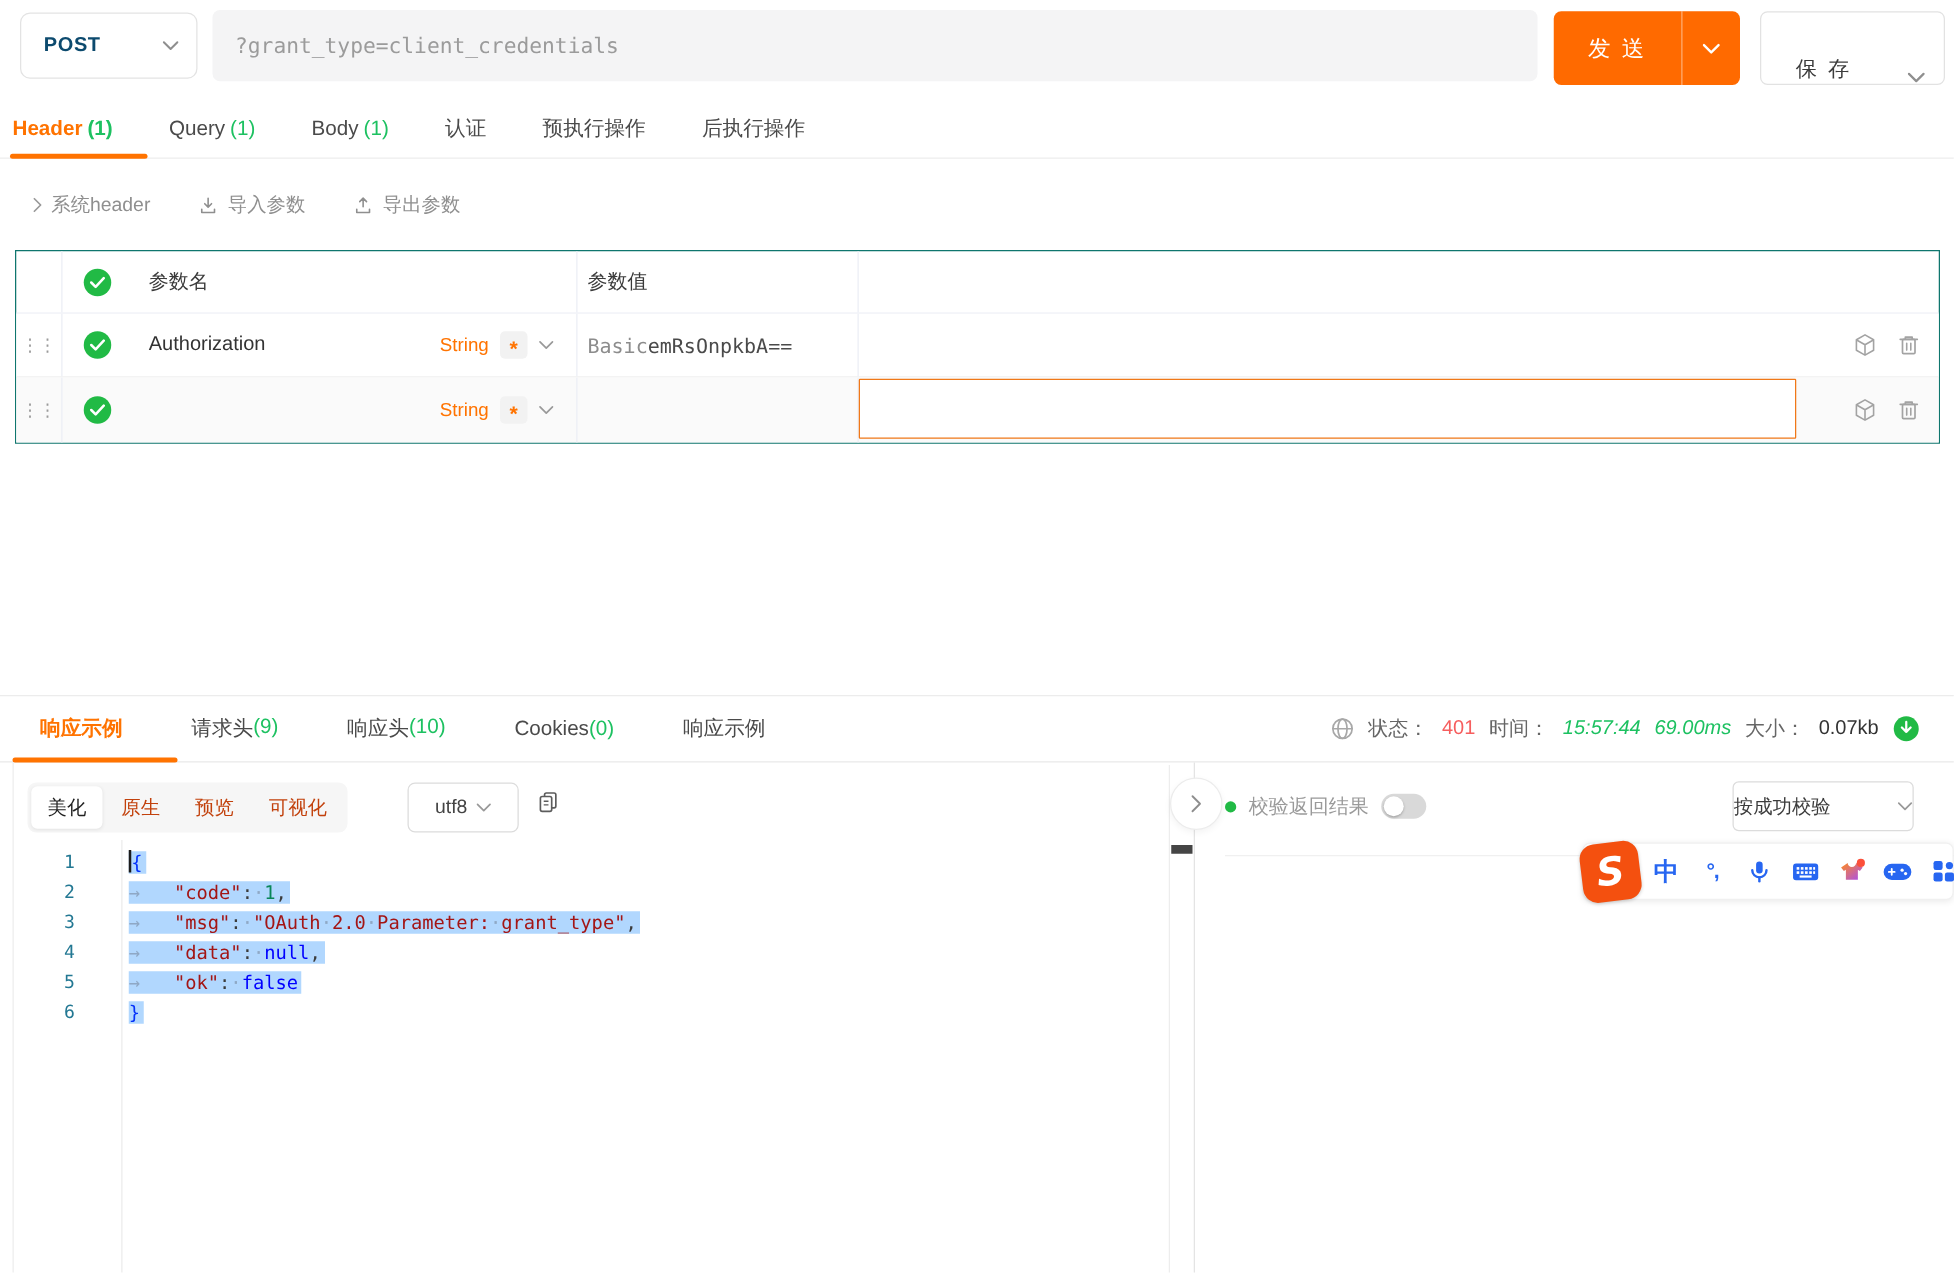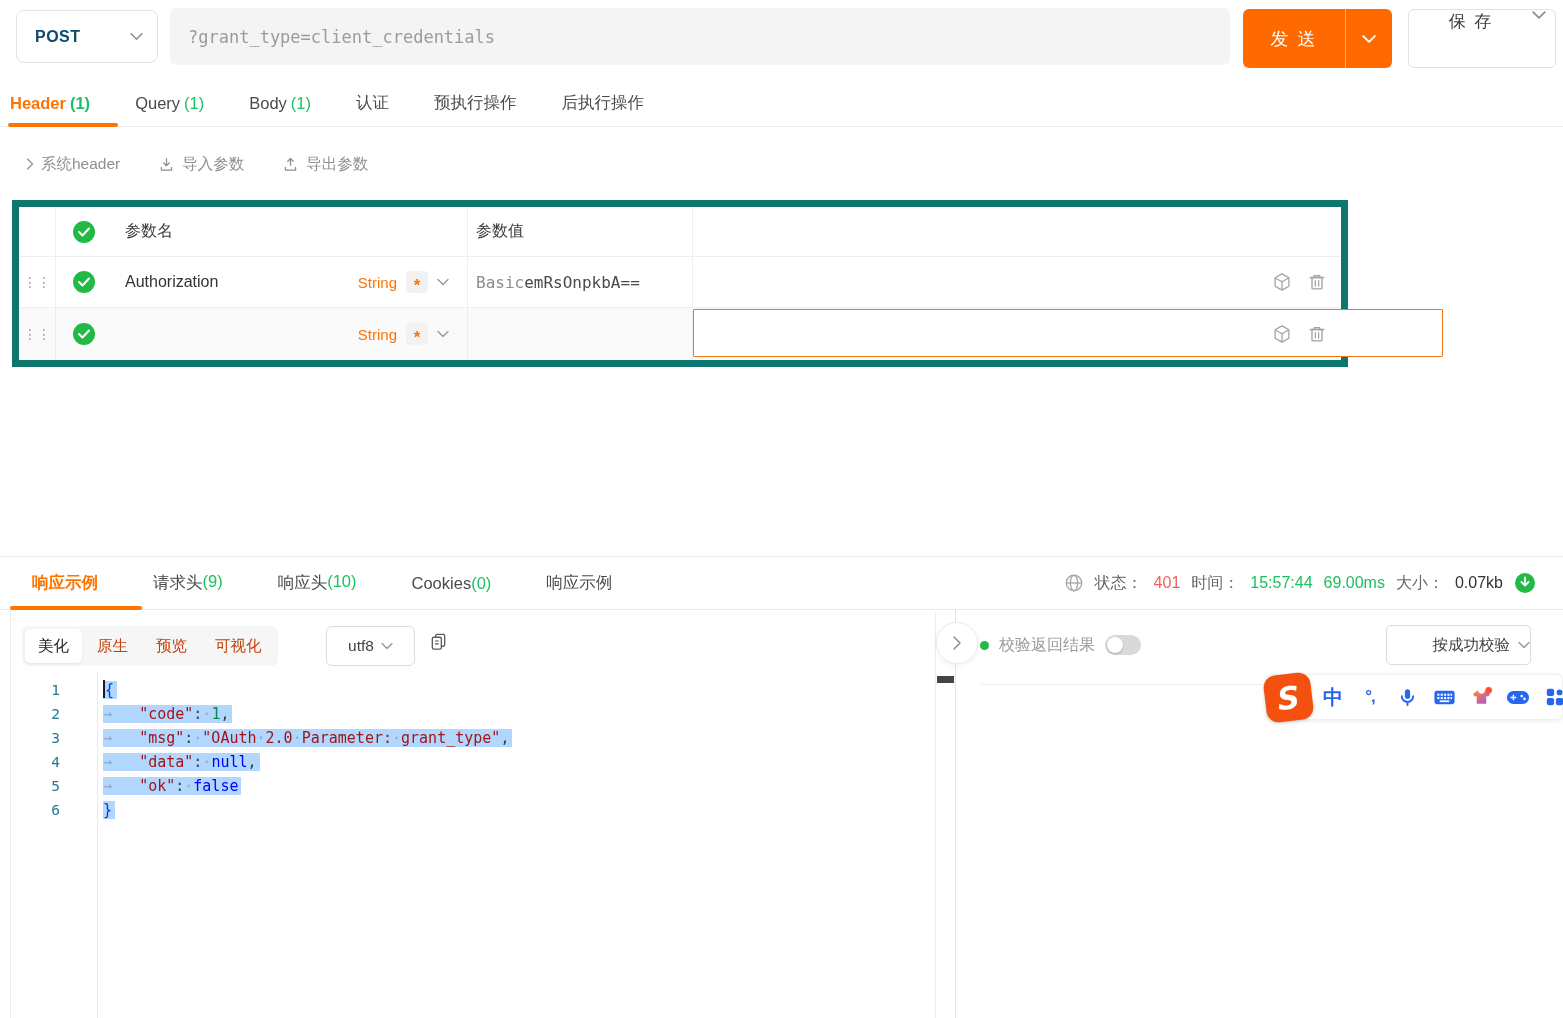--- a/index.html
+++ b/index.html
@@ -17,40 +17,40 @@
     display:flex; align-items:center; padding-left:18px;
     font-family:"DejaVu Sans Mono","Liberation Mono",monospace; font-size:17px; }
   .url-base { font-weight:bold; color:#3a3a3a; }
   .url-query { color:#9b9b9b; }
   .send-btn { left:1243px; top:9px; width:149px; height:59px; background:#ff6a00; border-radius:6px;
     display:flex; align-items:stretch; color:#fff; cursor:pointer; }
   .send-btn .lbl { width:102px; display:flex; align-items:center; justify-content:center; font-size:18px; letter-spacing:2px; }
   .send-btn .vdiv { width:1px; background:rgba(255,255,255,.45); margin:0; }
   .send-btn .dd { flex:1; display:flex; align-items:center; justify-content:center; }
   .save-btn { left:1408px; top:9px; width:148px; height:59px; background:#fff; border:1px solid #e2e2e2;
-    border-radius:6px; display:flex; align-items:flex-start; cursor:pointer;padding-left:12px; }
+    border-radius:6px; display:flex; align-items:flex-end; cursor:pointer; }
   .save-btn .lbl { width:100px; display:flex; align-items:center; justify-content:center; font-size:17px; color:#3c3c3c; letter-spacing:2px; }
   .save-btn .vdiv { width:1px; background:#e9e9e9; }
   .save-btn .dd { flex:1; display:flex; align-items:center; justify-content:center; color:#8f8f8f; }
 
   
   .req-tabs { left:0; top:80px; width:1563px; height:47px; border-bottom:1px solid #ededed;
     display:flex; align-items:center; gap:45px; padding-left:10px; font-size:16.5px; }
   .req-tabs .tab { display:flex; gap:4px; cursor:pointer; color:#4a4a4a; }
   .req-tabs .tab.active { color:#ff7300; font-weight:bold; }
   .cnt { color:#1dc161; }
   .req-underline { left:8px; top:123px; width:110px; height:4px; background:#ff7300; border-radius:2px; }
 
   
   .ptoolbar { left:0; top:148px; width:1563px; height:32px; display:flex; align-items:center;
     gap:38px; padding-left:26px; color:#8f8f8f; font-size:15.5px; }
   .ptool { display:flex; align-items:center; gap:7px; cursor:pointer; }
 
   
-  .ptable { left:12px; top:200px; width:1336px; border:7px solid #0f766e; }
+  .ptable { left:12px; top:200px; width:1540px; border:1px solid #0f766e; }
   .trow { display:grid; grid-template-columns:37px 412px 225px 1fr; align-items:stretch; }
   .trow > div { display:flex; align-items:center; position:relative; }
   .thead { height:50px; border-bottom:1px solid #ebeef5; font-size:16px; color:#3a3a3a; }
   .tr1 { height:51px; border-bottom:1px solid #f0f0f0; background:#fff; }
   .tr2 { height:52px; background:#fafafa; }
   .c-drag { justify-content:center; border-right:1px solid #ebeef5; }
   .c-name { border-right:1px solid #ebeef5; padding-left:17px; }
   .c-val  { border-right:1px solid #ebeef5; padding-left:8px; }
   .c-desc { padding-left:8px; }
   .chkc { width:22px; height:22px; border-radius:50%; background:#21ba45; display:flex;
@@ -70,21 +70,21 @@
   .icobtn { cursor:pointer; }
 
   
   .resp-tabs { left:0; top:556px; width:1563px; height:54px; border-top:1px solid #ececec;
     border-bottom:1px solid #e9e9e9; display:flex; align-items:center; gap:55px; padding-left:32px; font-size:16.5px; }
   .resp-tabs .tab { display:flex; cursor:pointer; color:#4a4a4a; }
   .resp-tabs .tab.active { color:#ff7300; font-weight:bold; }
   .resp-underline { left:10px; top:606px; width:132px; height:4px; background:#ff7300; border-radius:2px; }
   .statusbar { top:556px; right:27px; height:54px; display:flex; align-items:center; gap:11px; font-size:16px; }
   .statusbar .lab { color:#666; }
-  .st-code { color:#f65e5e; } .st-green { color:#1dc161; } .st-size { color:#333; }
+  .st-code { color:#f65e5e; } .st-green { color:#1dc161;font-style:italic; } .st-size { color:#333; }
 
   
   .left-pane { left:10px; top:610px; width:945px; height:408px; border-left:1px solid #ededed; }
   .seg { left:22px; top:626px; height:40px; background:#f6f6f6; border-radius:7px; display:flex;
     align-items:center; padding:0 3px; gap:2px; }
   .seg .s-item { padding:0 13px; height:34px; display:flex; align-items:center; font-size:15.5px;
     color:#c2410c; border-radius:5px; cursor:pointer; }
   .seg .s-item.active { background:#fff; color:#222; box-shadow:0 1px 3px rgba(0,0,0,.08); }
   .encbox { left:326px; top:626px; width:89px; height:40px; border:1px solid #dcdcdc; border-radius:6px;
     display:flex; align-items:center; justify-content:center; gap:7px; font-size:15.5px; color:#444;
@@ -112,21 +112,21 @@
   .collapse-btn { left:936px; top:622px; width:42px; height:42px; border-radius:50%; background:#fff;
     border:1px solid #ececec; box-shadow:0 2px 6px rgba(0,0,0,.05); display:flex; align-items:center;
     justify-content:center; cursor:pointer; }
   .validate-row { left:980px; top:624px; height:42px; display:flex; align-items:center; gap:10px; }
   .gdot { width:9px; height:9px; border-radius:50%; background:#21ba45; }
   .vlabel { color:#9a9a9a; font-size:16px; }
   .toggle { width:36px; height:20px; border-radius:10px; background:#d9d9d9; position:relative; cursor:pointer; }
   .toggle .knob { position:absolute; left:2px; top:2px; width:16px; height:16px; border-radius:50%;
     background:#fff; box-shadow:0 1px 2px rgba(0,0,0,.25); }
   .vmode-btn { left:1386px; top:625px; width:145px; height:40px; border:1px solid #dcdcdc; border-radius:5px;
-    background:#fff; display:flex; align-items:center; justify-content:flex-end; gap:8px; font-size:15.5px;
+    background:#fff; display:flex; align-items:center; justify-content:space-between; gap:8px; font-size:15.5px;
     color:#3c3c3c; cursor:pointer; }
   .vmode-btn .chev { color:#999; }
   .right-hr { left:980px; top:684px; width:583px; height:1px; background:#f0f0f0; }
 
   
   .ime { left:1266px; top:674px; width:297px; height:46px; background:#fff; border:1px solid #f0f0f0;
     border-radius:6px; box-shadow:0 1px 5px rgba(0,0,0,.08); display:flex; align-items:center; }
   .ime-logo { position:absolute; left:-2px; top:-1px; width:47px; height:47px; border-radius:12px;
     background:#f4500f; transform:rotate(-7deg); display:flex; align-items:center; justify-content:center;
     color:#fff; font-weight:bold; font-style:italic; font-size:31px; font-family:"DejaVu Sans",sans-serif;

